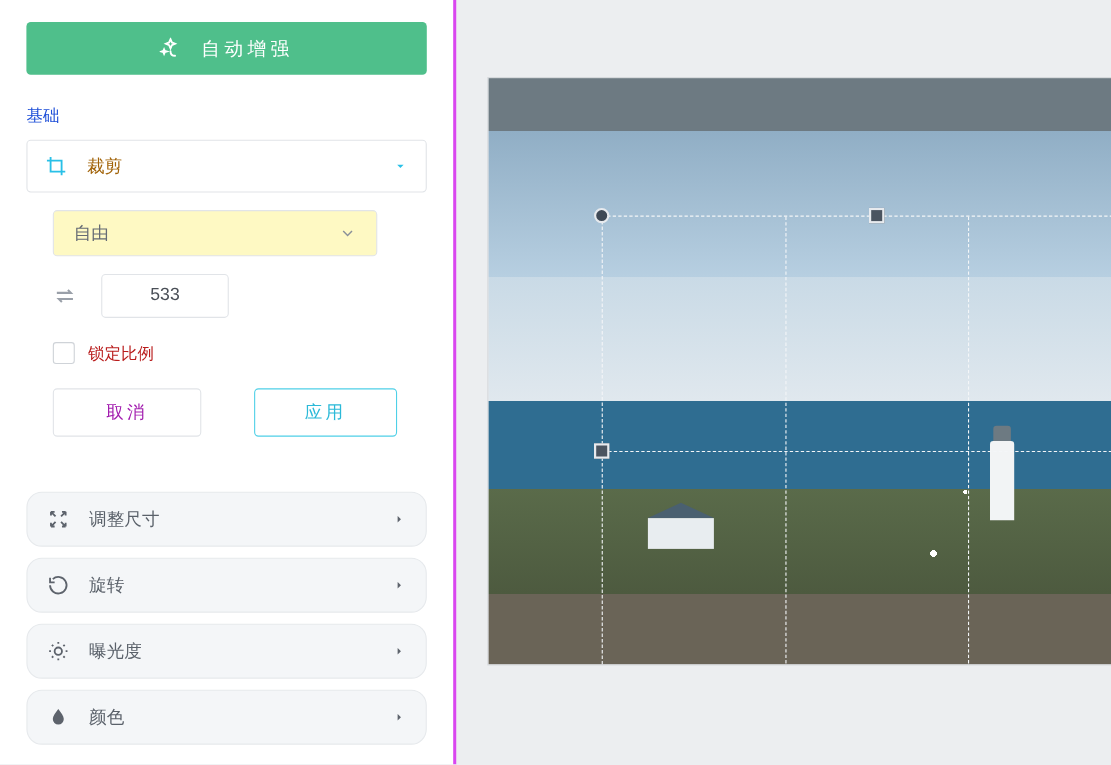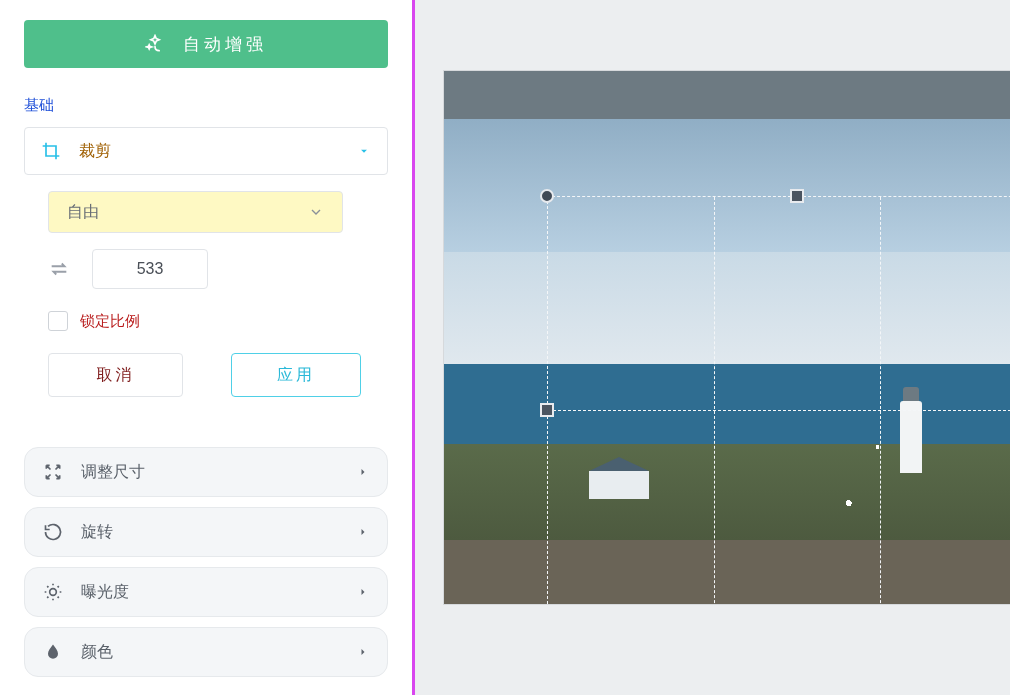--- a/index.html
+++ b/index.html
@@ -133,21 +133,21 @@
     display: flex;
     align-items: center;
     justify-content: center;
     cursor: pointer;
     letter-spacing: 3px;
   }
   .btn-cancel {
     width: 135px;
     background: #fff;
     border: 1px solid #e1e4e8;
-    color: #7f1d1d;
+    color: #a21caf;
   }
   .btn-apply {
     width: 130px;
     background: #fff;
     border: 1.5px solid #4fd0e7;
     color: #2bb9d8;
     text-align: center;
   }
 
   

